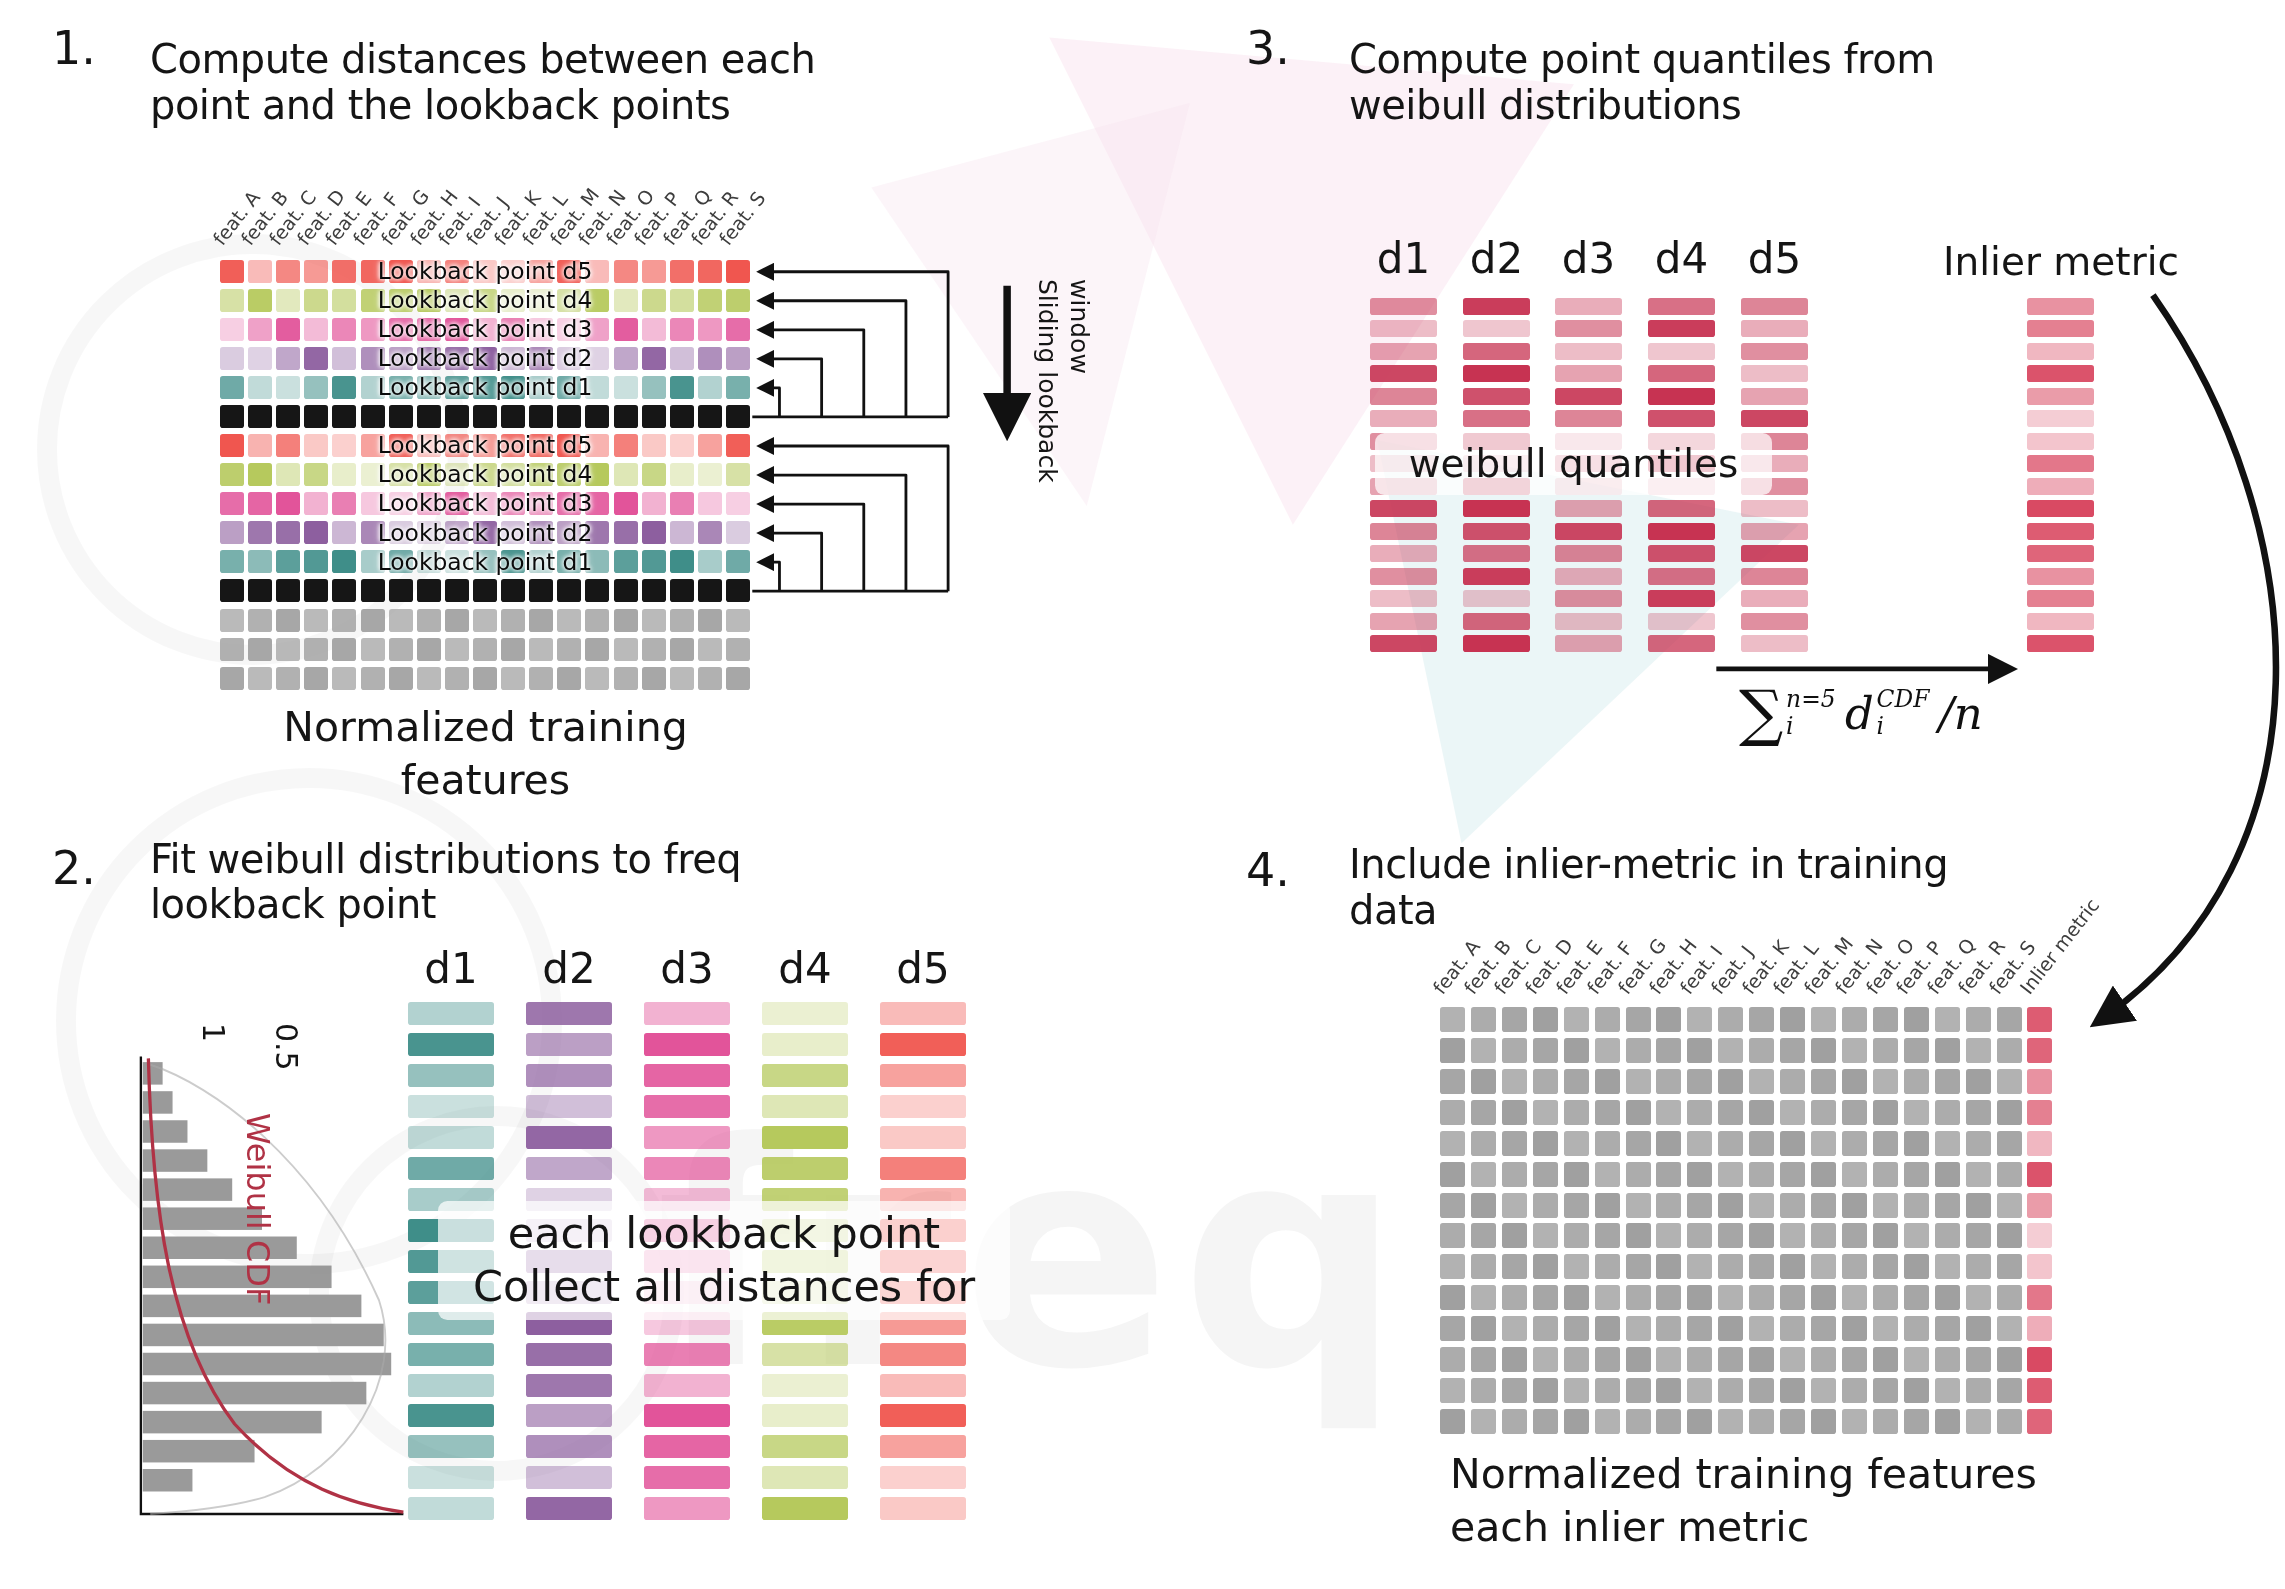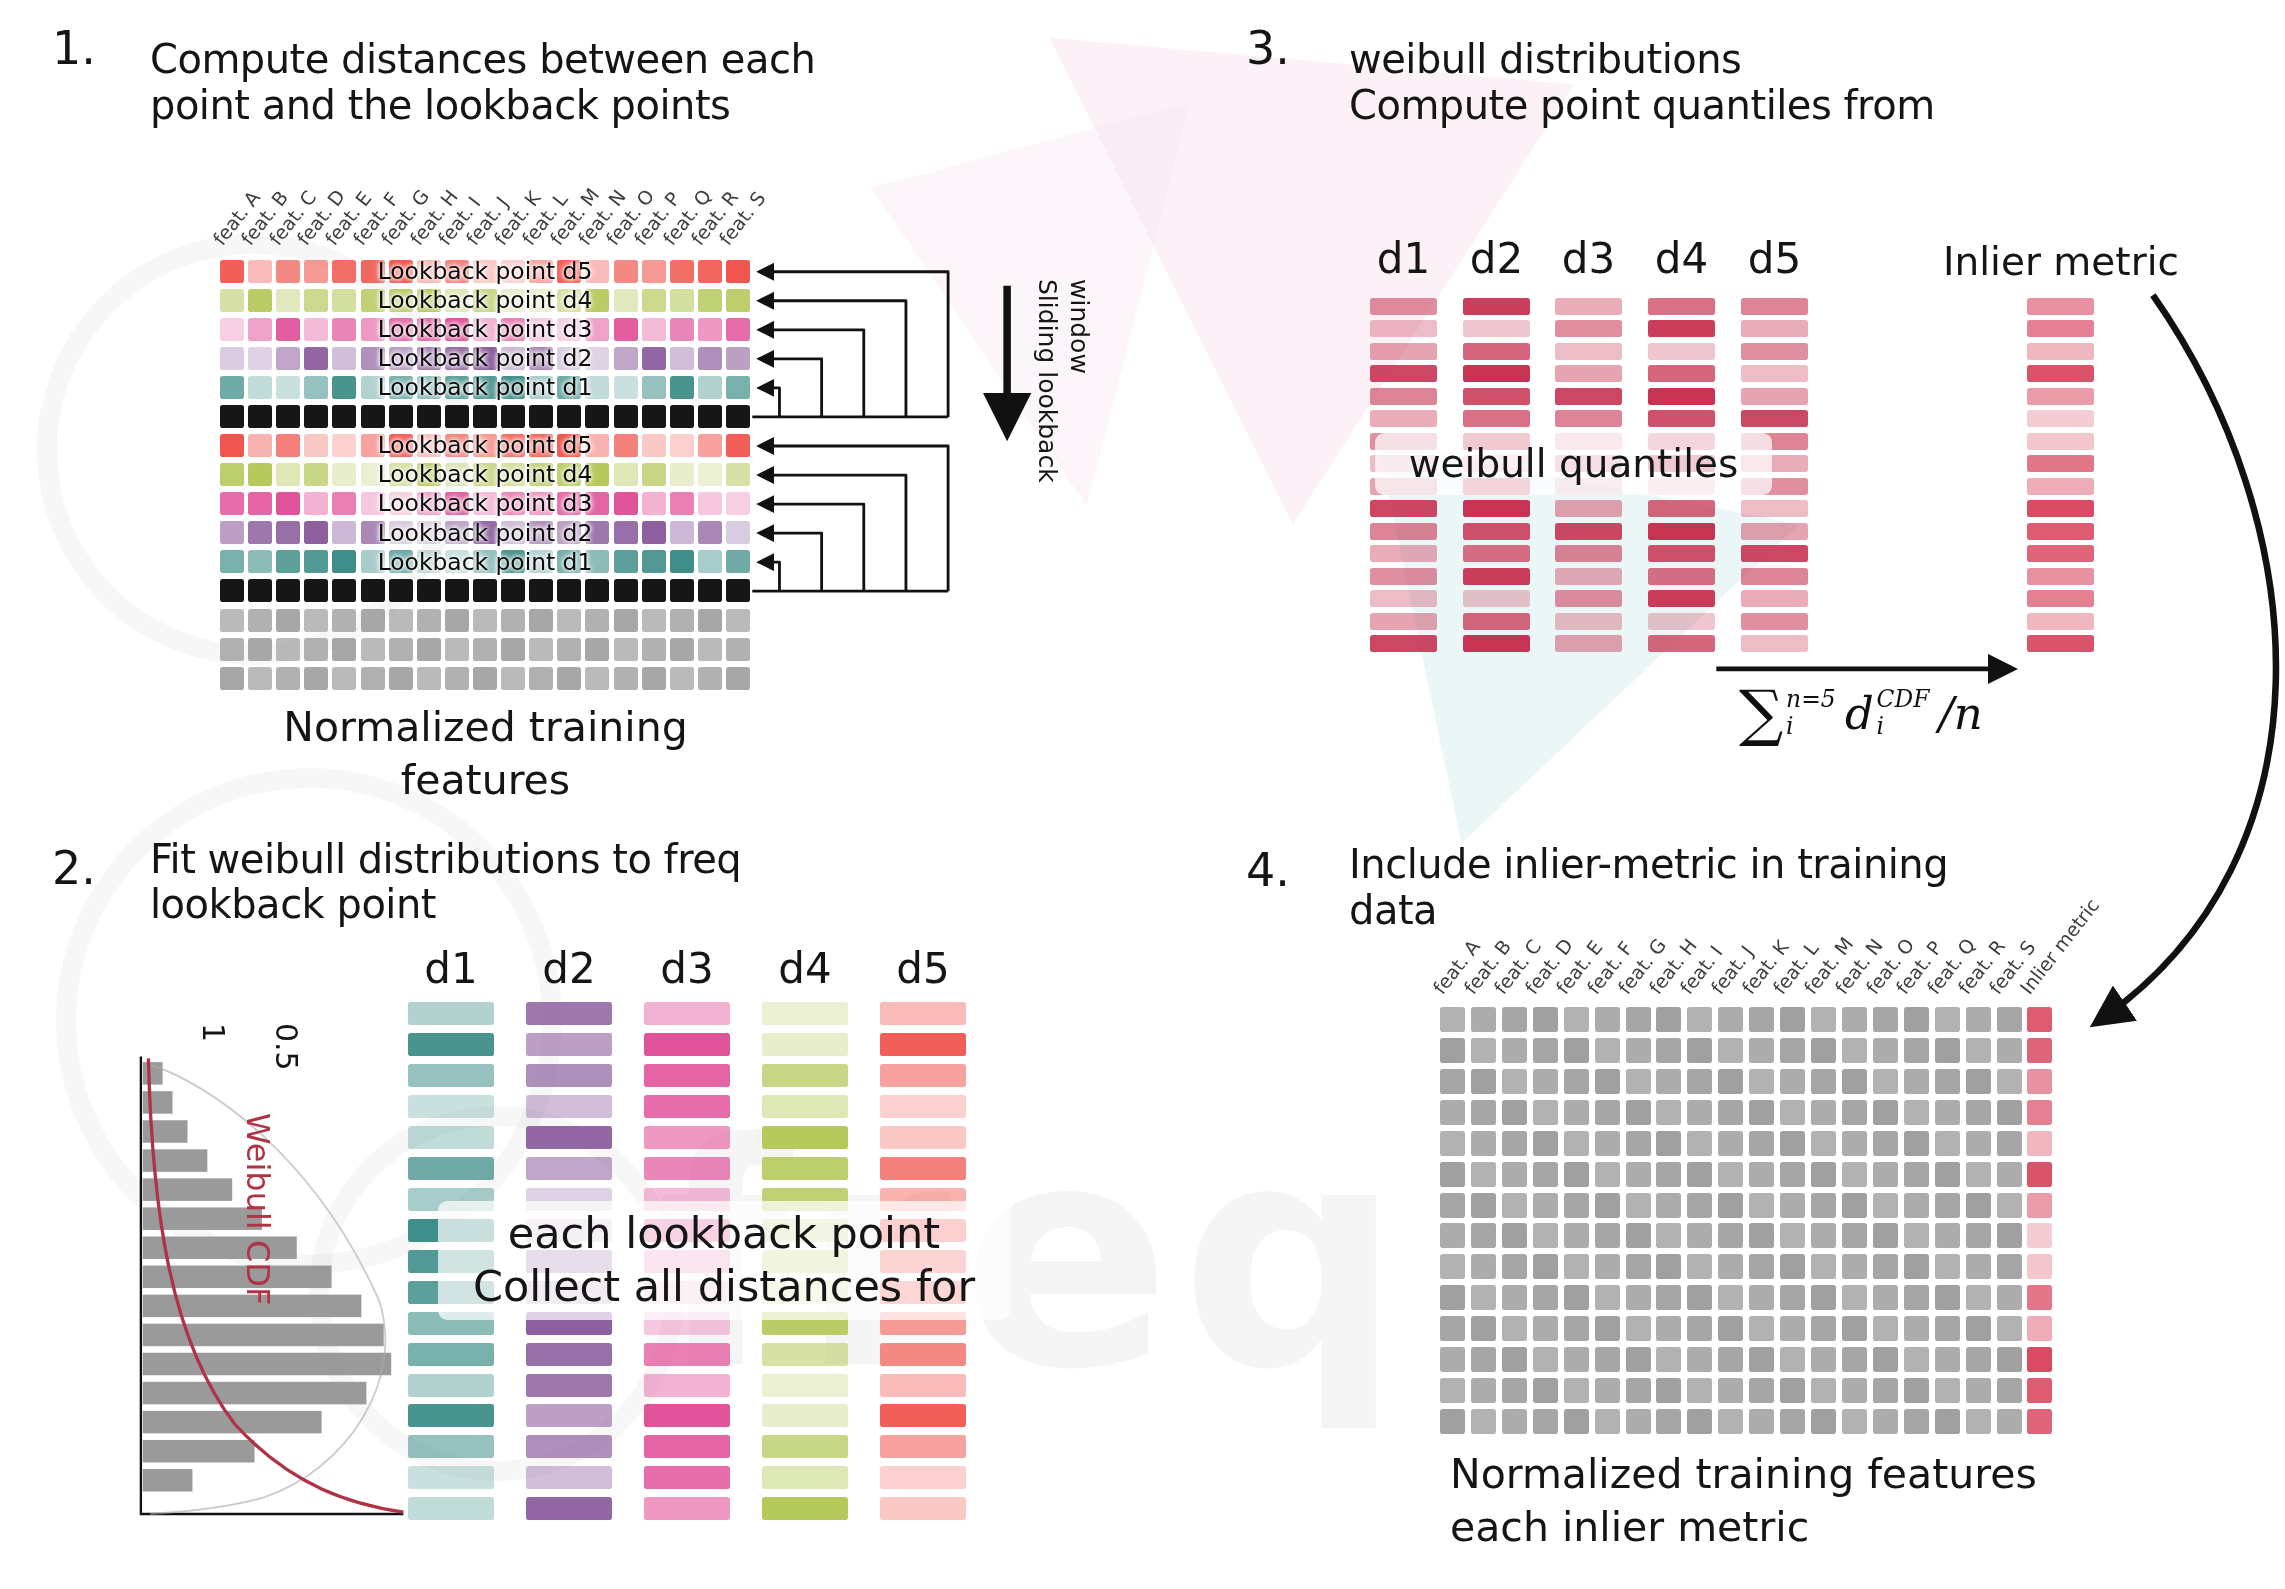--- a/index.html
+++ b/index.html
@@ -525,22 +525,22 @@
         <div class="bar" style="left: 880px; top: 1497px; width: 86px; height: 23.4px; background: rgb(240, 86, 79); opacity: 0.32;"></div>
       </div>
 
     <div class="overlaybox p2" style="left:438px; top:1201px; width:572px;">
       <div>each lookback point</div>
       <div>Collect all distances for</div>
     </div>
 
     <div class="num" style="left:1246px; top:20.6px;">3.</div>
     <div class="title" style="left:1349px; top:36px; width:890px;">
+      <div>Compute point quantiles from</div>
       <div>weibull distributions</div>
-      <div>Compute point quantiles from</div>
     </div>
 
     <div>
         <div class="colhead" style="left: 1370px; top: 234px; width: 67px;">d1</div>
         <div class="bar" style="left: 1370px; top: 298px; width: 67px; height: 17px; background: rgb(199, 51, 82); opacity: 0.55;"></div>
         <div class="bar" style="left: 1370px; top: 320px; width: 67px; height: 17px; background: rgb(199, 51, 82); opacity: 0.32;"></div>
         <div class="bar" style="left: 1370px; top: 343px; width: 67px; height: 17px; background: rgb(199, 51, 82); opacity: 0.45;"></div>
         <div class="bar" style="left: 1370px; top: 365px; width: 67px; height: 17px; background: rgb(199, 51, 82); opacity: 0.9;"></div>
         <div class="bar" style="left: 1370px; top: 388px; width: 67px; height: 17px; background: rgb(199, 51, 82); opacity: 0.6;"></div>
         <div class="bar" style="left: 1370px; top: 410px; width: 67px; height: 17px; background: rgb(199, 51, 82); opacity: 0.4;"></div>

